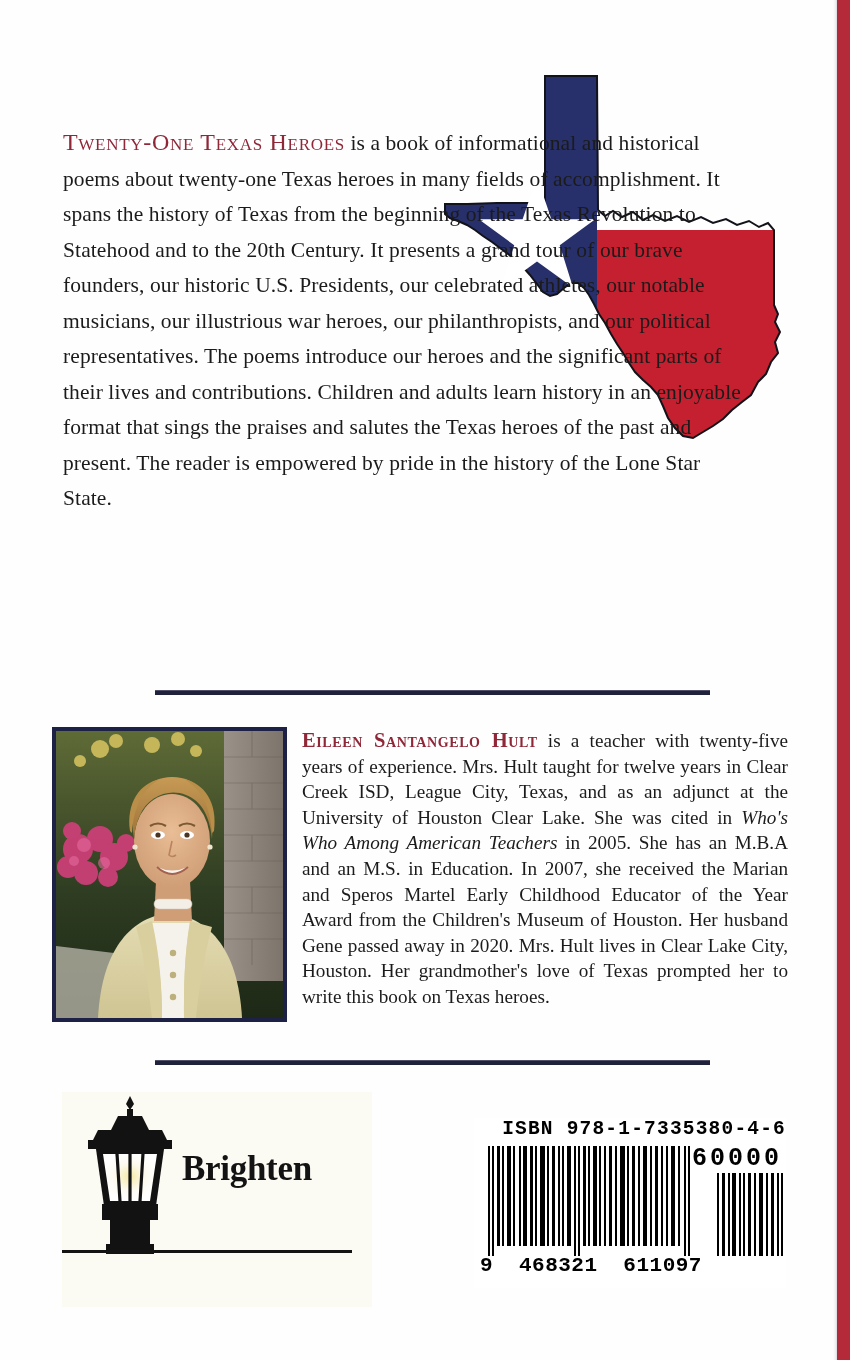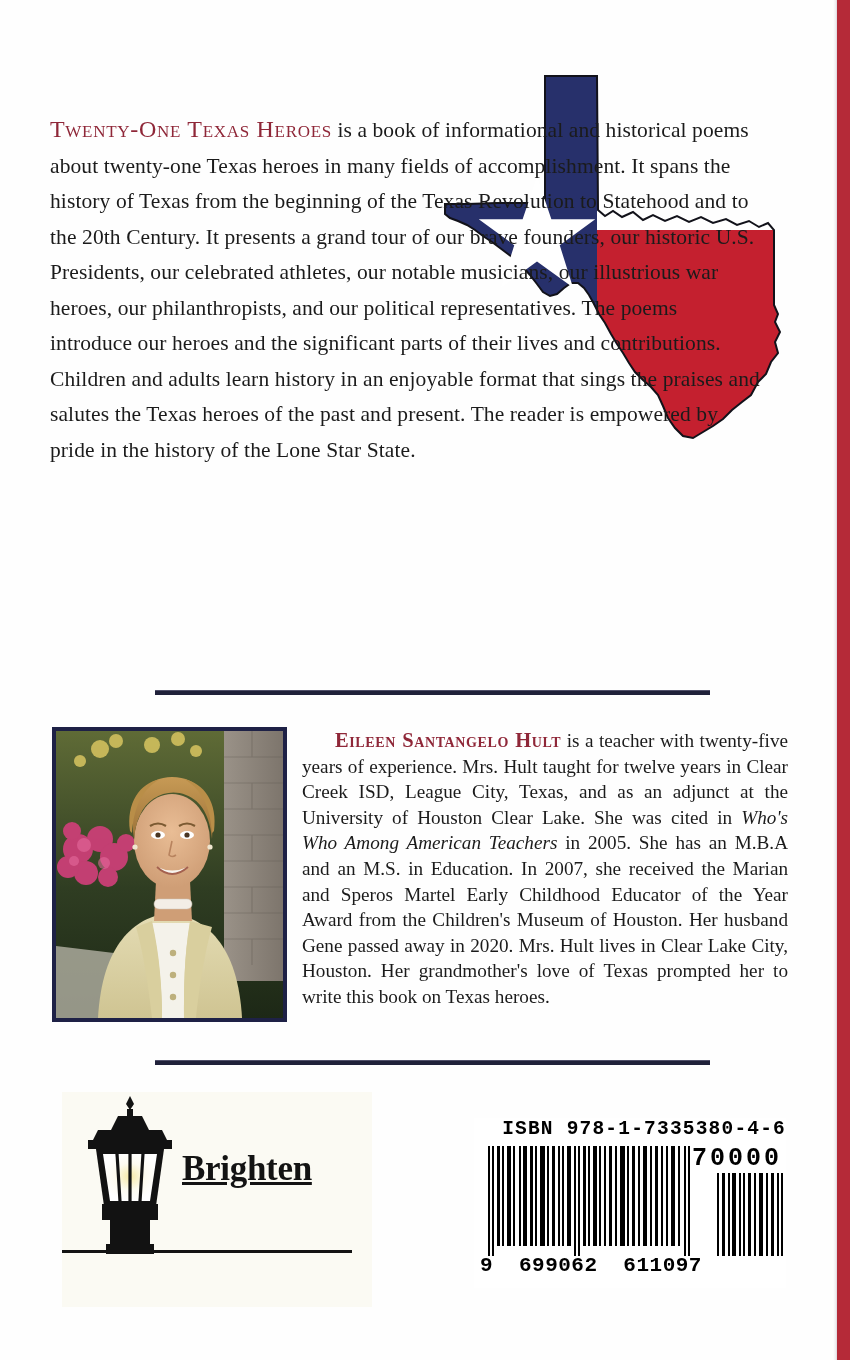--- a/index.html
+++ b/index.html
@@ -53,21 +53,21 @@
     line-height: 35.5px;
     color: #1b1b1b;
     letter-spacing: .1px;
   }
   .blurb .title-caps {
     color: #8f2738;
     font-variant: small-caps;
     font-size: 24px;
     letter-spacing: .7px;
   }
-  .blurb p { margin: 0; }
+  .blurb p { margin: 13px; }
 
   
   .texas-map {
     position: absolute;
     left: 437px;
     top: 70px;
     width: 352px;
     height: 375px;
     pointer-events: none;
   }
@@ -107,21 +107,20 @@
     line-height: 25.6px;
     text-align: justify;
     color: #1b1b1b;
   }
   .author-bio .name-caps {
     color: #8f2738;
     font-variant: small-caps;
     font-weight: bold;
     font-size: 20.5px;
     letter-spacing: .6px;
-    margin-left: 33px;
   }
   .author-bio i { font-style: italic; }
 
   
   .publisher {
     position: absolute;
     left: 62px;
     top: 1092px;
     width: 310px;
     height: 215px;
@@ -138,21 +137,20 @@
     position: absolute;
     left: 120px;
     top: 58px;
     width: 190px;
     font-family: "Liberation Serif", "DejaVu Serif", serif;
     font-weight: bold;
     font-size: 35px;
     line-height: 38px;
     color: #131313;
     letter-spacing: -0.3px;
-    text-decoration: underline;
   }
   .pub-rule {
     position: absolute;
     left: 0px;
     top: 158px;
     width: 290px;
     height: 3px;
     background: #131313;
   }
   .pub-url {
@@ -438,21 +436,21 @@
       </svg>
     </div>
     <div class="pub-name">
       <div>Brighten</div>
     </div>
     <div class="pub-rule"></div>
   </div>
 
   <div class="barcode-box">
     <div class="isbn-line">ISBN 978-1-7335380-4-6</div>
-    <div class="addon-line">70000</div>
+    <div class="addon-line">60000</div>
 
     <svg class="bars-main" viewBox="0 0 210 110" preserveAspectRatio="none" xmlns="http://www.w3.org/2000/svg">
       <g fill="#000">
         <rect x="2" y="0" width="2" height="110"></rect>
           <rect x="6" y="0" width="2" height="110"></rect>
         <rect x="11" y="0" width="3" height="100"></rect>
           <rect x="16" y="0" width="2" height="100"></rect>
         <rect x="21" y="0" width="4" height="100"></rect>
           <rect x="27" y="0" width="2" height="100"></rect>
         <rect x="33" y="0" width="2" height="100"></rect>
@@ -503,21 +501,21 @@
         <rect x="43" y="0" width="4" height="83"></rect>
           <rect x="50" y="0" width="2" height="83"></rect>
         <rect x="55" y="0" width="3" height="83"></rect>
           <rect x="61" y="0" width="2" height="83"></rect>
         <rect x="65" y="0" width="2" height="83"></rect>
       </g>
     </svg>
 
     <div class="ean-digits">
       <span>9</span>
-      <span>699062</span>
+      <span>468321</span>
       <span>611097</span>
     </div>
   </div>
 
   <div class="spine-edge"></div>
   <div class="spine-stripe"></div>
 
 </div>
 
 </body></html>

